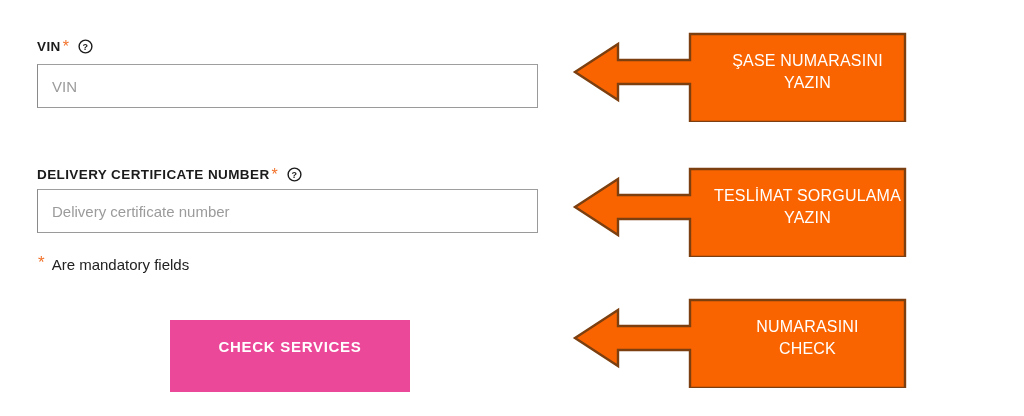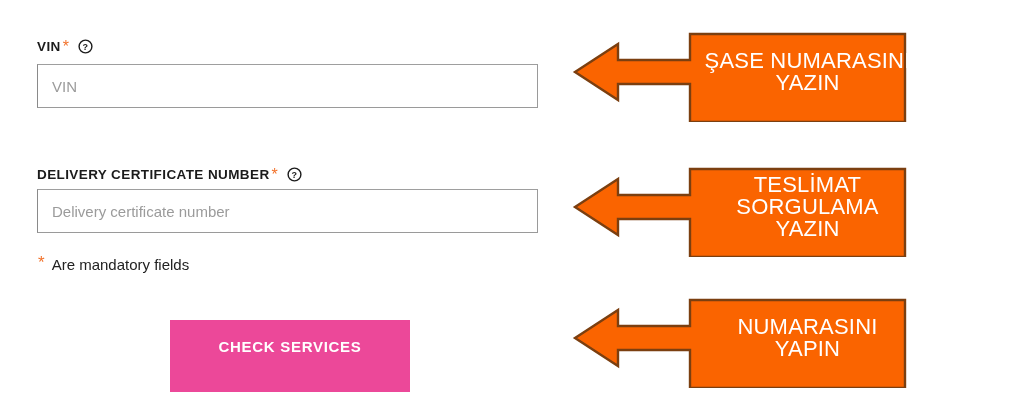--- a/index.html
+++ b/index.html
@@ -124,21 +124,21 @@
     top: 0;
     width: 215px;
     height: 100px;
     display: flex;
     flex-direction: column;
     align-items: center;
     justify-content: center;
     text-align: center;
     color: #ffffff;
     font-family: "Liberation Sans", sans-serif;
-    font-size: 22px;
+    font-size: 16px;
     line-height: 22px;
     letter-spacing: 0.2px;
     pointer-events: none;
   }
 </style>
 </head>
 <body>
 
 <div class="form-area">
 
@@ -197,15 +197,15 @@
     <span>YAZIN</span>
   </div>
 </div>
 
 <div class="callout" style="left:570px; top:288px;">
   <svg width="355" height="100" viewBox="0 0 355 100">
     <path d="M 5 50 L 48 22 L 48 38 L 120 38 L 120 12 L 335 12 L 335 100 L 120 100 L 120 62 L 48 62 L 48 78 Z" fill="#fa6400" stroke="#7b3f10" stroke-width="2.4" stroke-linejoin="miter"></path>
   </svg>
   <div class="callout-label">
     <span>NUMARASINI</span>
-    <span>YAPIN</span>
+    <span>CHECK</span>
   </div>
 </div>
 
 </body></html>

